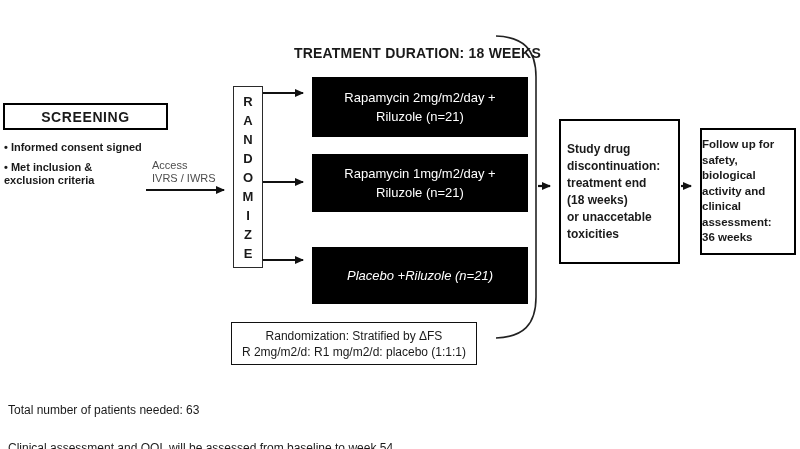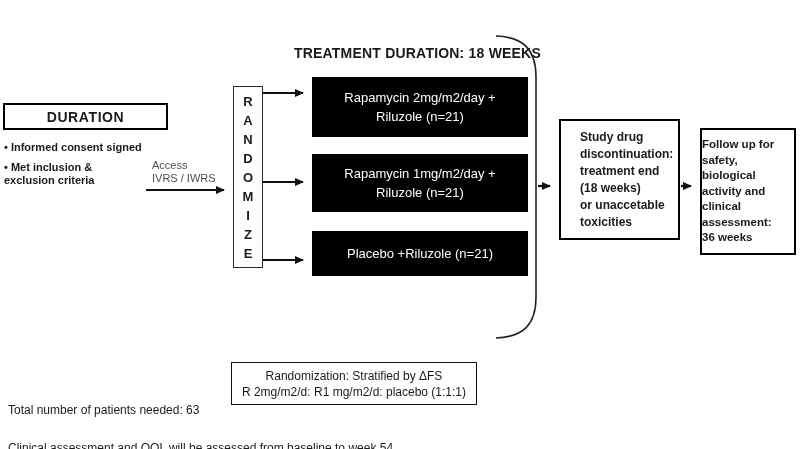--- a/index.html
+++ b/index.html
@@ -51,47 +51,46 @@
 
   .arm {
     left: 312px; width: 216px;
     background: #000000; color: #ffffff;
     display: flex; align-items: center; justify-content: center;
     text-align: center; font-size: 13px; line-height: 19px;
     white-space: pre-line;
   }
   .arm1 { top: 57px;  height: 60px; margin-top: 20px; }
   .arm2 { top: 154px; height: 58px; }
-  .arm3 { top: 231px; height: 45px; }
+  .arm3 { top: 247px; height: 57px; font-style: italic; }
 
   .study-box {
-    left: 559px; top: 119px; width: 121px; height: 121px;
+    left: 559px; top: 119px; width: 121px; height: 145px;
     border: 2px solid #000;
     display: flex; align-items: center;
-    padding-left: 19px; padding-right: 2px;
+    padding-left: 6px; padding-right: 2px;
     font-size: 12px; font-weight: bold; line-height: 17px;
     white-space: pre-line;
   }
 
   .followup-box {
     left: 700px; top: 128px; width: 96px; height: 127px;
     border: 2px solid #000;
     display: flex; align-items: center;
     padding-left: 0; padding-right: 2px;
     font-size: 11.5px; font-weight: bold; line-height: 15.5px;
     white-space: pre-line;
   }
 
   .note-box {
     left: 231px; top: 322px; width: 246px; height: 43px;
     border: 1.5px solid #111;
     display: flex; align-items: center; justify-content: center;
     text-align: center; font-size: 12px; line-height: 16px;
     white-space: pre-line;
-    margin-top: 40px;
   }
 
   .footnotes { left: 8px; top: 381px; width: 640px; font-size: 12px; }
   .footnote-line { line-height: 18.2px; margin-top: 20px; }
 
   .connectors { left: 0; top: 0; pointer-events: none; }
 </style>
 </head>
 <body>
 
@@ -108,21 +107,21 @@
     <line x1="263" y1="182" x2="303" y2="182" stroke="#111" stroke-width="2.2" marker-end="url(#ah)"></line>
     <line x1="263" y1="260" x2="303" y2="260" stroke="#111" stroke-width="2.2" marker-end="url(#ah)"></line>
     <path d="M 496 36 C 523 37 536 49 536 77 L 536 297 C 536 325 523 337 496 338" fill="none" stroke="#222" stroke-width="1.6"></path>
     <line x1="538" y1="186" x2="550" y2="186" stroke="#111" stroke-width="2.2" marker-end="url(#ah)"></line>
     <line x1="681" y1="186" x2="691" y2="186" stroke="#111" stroke-width="2.2" marker-end="url(#ah)"></line>
   </svg>
 
   <div class="abs title">TREATMENT DURATION: 18 WEEKS</div>
 
   <div class="abs screening-box">
-    <span>DURATION</span>
+    <span>SCREENING</span>
   </div>
 
   <div class="abs criteria">
     <div class="criteria-item">
       <span class="blt">• </span><span class="txt">Informed consent signed</span>
     </div>
     <div class="criteria-item">
       <span class="blt">• </span><span class="txt">Met inclusion &amp;
 exclusion criteria</span>
     </div>

